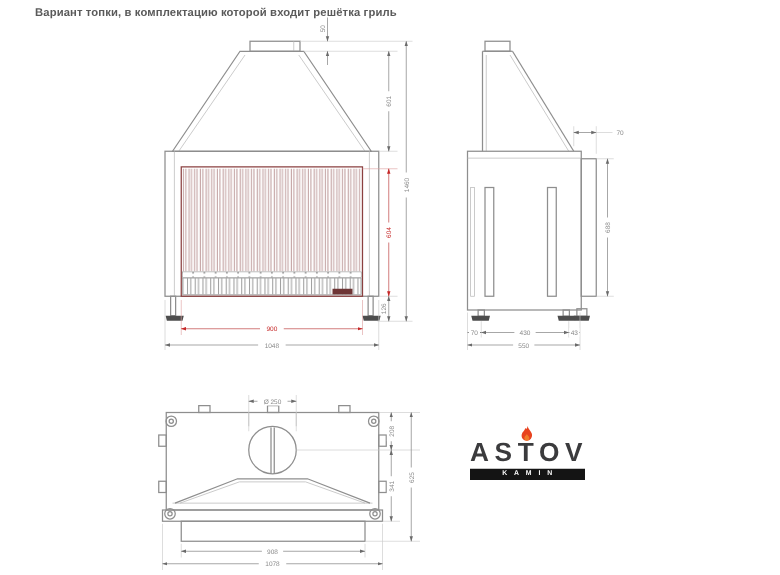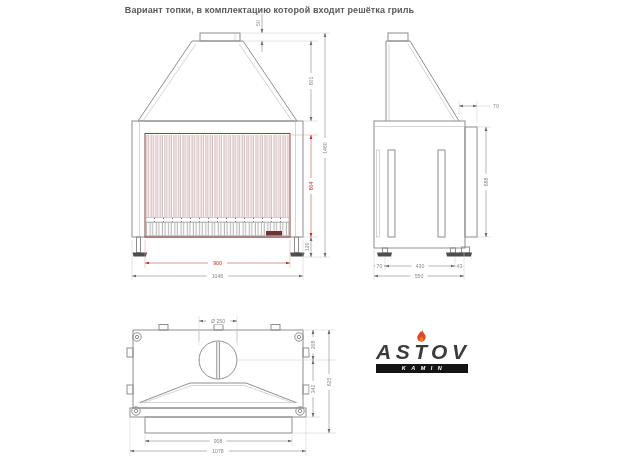--- a/index.html
+++ b/index.html
@@ -1,33 +1,33 @@
 <!DOCTYPE html>
 <html><head>
 <meta charset="utf-8">
 <style>
   html,body{margin:0;padding:0;background:#fff;}
   #stage{position:relative;width:624px;height:460px;background:#fff;overflow:hidden;
          font-family:"Liberation Sans",sans-serif;}
-  #title{position:absolute;left:0;top:5px;width:511px;text-align:center;
+  #title{position:absolute;left:0;top:5px;width:511px;
          padding-left:28px;box-sizing:border-box;font-size:9px;font-weight:bold;
          color:#5a5a5a;letter-spacing:0.1px;white-space:nowrap;}
   svg{position:absolute;left:0;top:0;}
   .outline{stroke:#8e8e8e;stroke-width:1;fill:none;}
   .thin{stroke:#b9b9b9;stroke-width:0.6;fill:none;}
   .redframe{stroke:#8b4040;stroke-width:1;fill:none;}
   .dim{stroke:#9a9a9a;stroke-width:0.7;fill:none;}
   .dimr{stroke:#cc6a6a;stroke-width:0.7;fill:none;}
   .ext{stroke:#c9c9c9;stroke-width:0.5;fill:none;}
   .extr{stroke:#dda0a0;stroke-width:0.5;fill:none;}
   .lbl{font-size:5.2px;fill:#8a8a8a;text-anchor:middle;}
   .lblr{font-size:5.2px;fill:#c62727;text-anchor:middle;}
   .wb{fill:#ffffff;}
   .foot{fill:#4d4d4d;stroke:none;}
-  #logo{position:absolute;left:376px;top:341px;width:100px;font-style:italic;}
+  #logo{position:absolute;left:376px;top:352px;width:100px;}
   #brand{position:relative;font-size:21px;font-weight:bold;color:#3b3b3d;
          letter-spacing:4.5px;line-height:1;}
   #flame{position:absolute;left:39px;top:-12px;width:13px;height:14px;}
   #bar{margin-top:2px;width:92px;height:9px;background:#141414;
        text-align:center;}
   #bar span{font-size:5.5px;font-weight:bold;color:#ffffff;letter-spacing:5.5px;
             padding-left:5px;line-height:9px;display:block;}
 </style>
 </head>
 <body>

